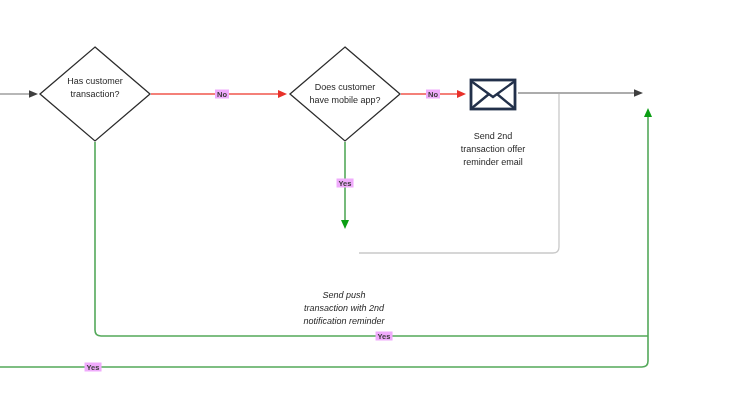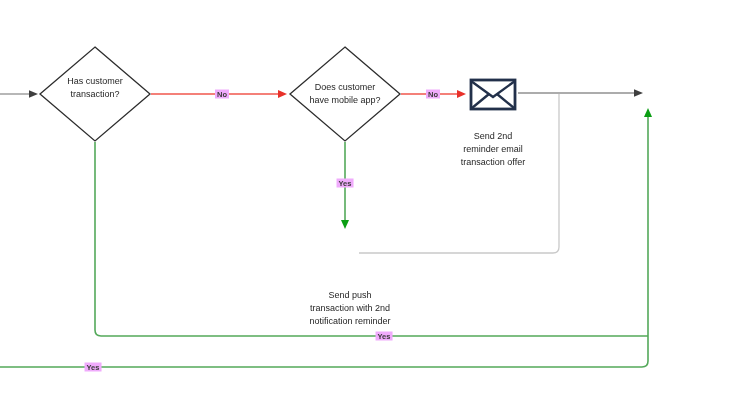--- a/index.html
+++ b/index.html
@@ -75,25 +75,25 @@
     <div>transaction?</div>
   </div>
 
   <div class="caption" style="left:288px;top:81px;width:114px;">
     <div>Does customer</div>
     <div>have mobile app?</div>
   </div>
 
   <div class="caption" style="left:435px;top:112px;width:116px;margin-top:18px;">
     <div>Send 2nd</div>
+    <div>transaction offer</div>
     <div>reminder email</div>
-    <div>transaction offer</div>
   </div>
 
-  <div class="caption" style="left:288px;top:289px;width:124px;">
+  <div class="caption" style="left:282px;top:289px;width:124px;font-style:italic;">
     <div>Send push</div>
     <div>transaction with 2nd</div>
     <div>notification reminder</div>
   </div>
 
   <span class="edge-label" style="left:222px;top:94px;">No</span>
   <span class="edge-label" style="left:433px;top:94px;">No</span>
   <span class="edge-label" style="left:345px;top:183px;">Yes</span>
   <span class="edge-label" style="left:384px;top:336px;">Yes</span>
   <span class="edge-label" style="left:93px;top:367px;">Yes</span>

